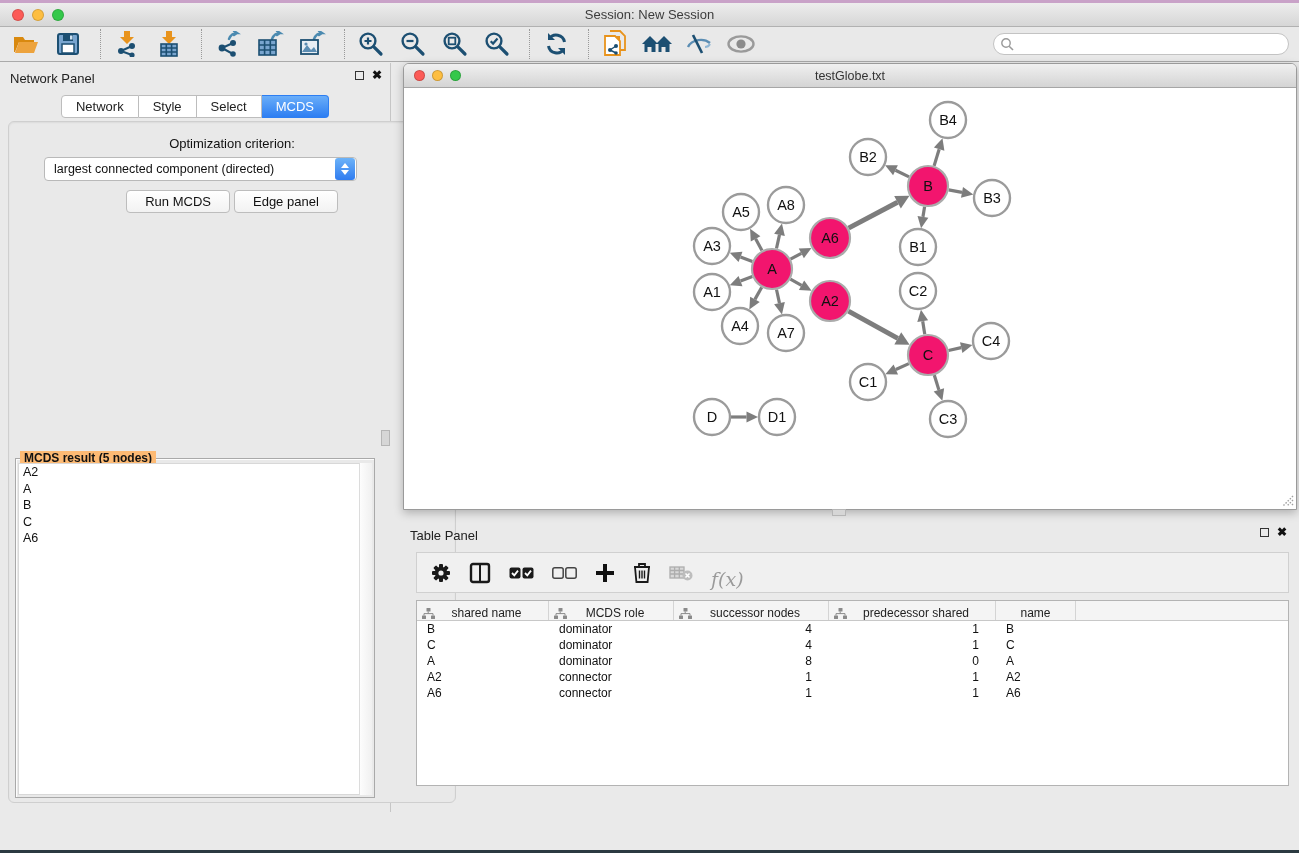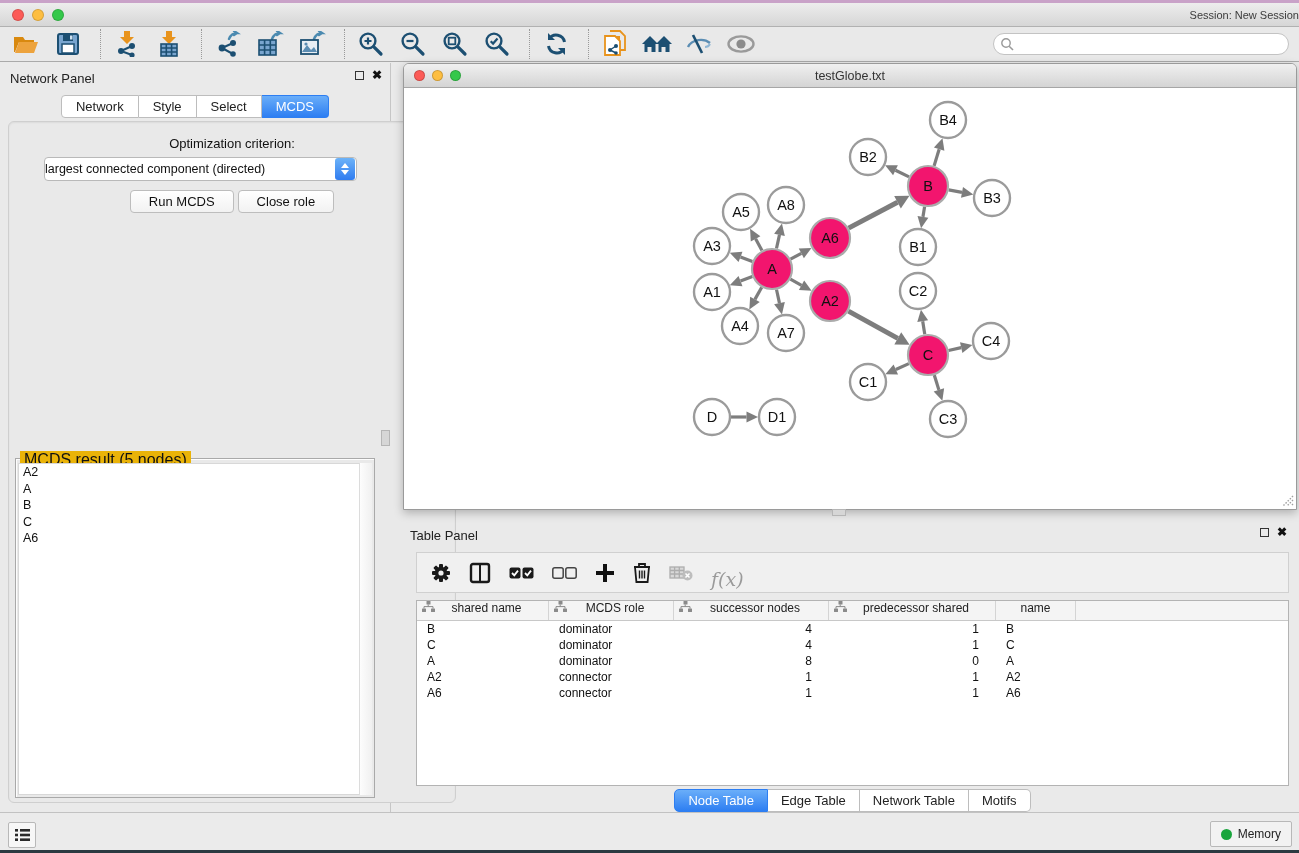--- a/index.html
+++ b/index.html
@@ -10,21 +10,21 @@
   .wall-top { position:absolute; left:0; top:0; width:1299px; height:3px; background:#c9a2c8; }
   .wall-bottom { position:absolute; left:0; top:850px; width:1299px; height:3px; background:#2b3a41; }
 
   
   .titlebar { position:absolute; left:0; top:3px; width:1299px; height:24px;
     background:linear-gradient(#ededed,#d6d6d6); border-bottom:1px solid #b1b1b1;
     display:flex; align-items:center; }
   .tl { width:12px; height:12px; border-radius:50%; margin-right:8px; border:1px solid rgba(0,0,0,.15); }
   .tl.red{ background:#fc5b57; } .tl.yellow{ background:#fdbe41; } .tl.green{ background:#34c84a; }
   .tl-group { display:flex; margin-left:12px; }
-  .titlebar-title { position:absolute; left:0; right:0; text-align:right; font-size:11px; color:#3c3c3c; }
+  .titlebar-title { position:absolute; left:0; right:0; text-align:center; font-size:13px; color:#3c3c3c; }
 
   
   .toolbar { position:absolute; left:0; top:27px; width:1299px; height:35px;
     background:#e9e9e9; border-bottom:1px solid #aaa; display:flex; align-items:center; padding-left:8px; }
   .tb-btn { width:36px; height:30px; display:flex; align-items:center; justify-content:center; cursor:pointer; margin-right:6px; }
   .tb-sep { align-self:stretch; border-left:1px dotted #999; margin:2px 8px; }
   .searchbox { margin-left:auto; margin-right:10px; width:296px; height:22px; background:#fff;
     border:1px solid #c3c3c3; border-radius:12px; display:flex; align-items:center; padding-left:6px; }
   .searchbox input { border:none; outline:none; flex:1; height:18px; font-size:12px; background:transparent; font-family:"Liberation Sans",sans-serif; }
 
@@ -41,32 +41,32 @@
     font-size:13px; color:#222; cursor:pointer; text-align:center; }
   .seg-tab:first-child { border-left:1px solid #bdbdbd; border-radius:4px 0 0 4px; }
   .seg-tab:last-child { border-radius:0 4px 4px 0; }
   .seg-tab.active { background:linear-gradient(#6aaef9,#2d7ef2); border-color:#2d7ef2; color:#fff; }
 
   .cp-body { position:absolute; left:8px; top:58px; width:448px; height:682px; background:#e9e9e9;
     border:1px solid #cfcfcf; border-radius:6px; box-shadow:inset 0 1px 2px rgba(0,0,0,.06); }
   .opt-label { margin-top:14px; text-align:center; font-size:13px; color:#111; }
   .cp-select { position:absolute; left:35px; top:35px; width:313px; height:24px; background:#fff;
     border:1px solid #b9b9b9; border-radius:4px; display:flex; align-items:center; cursor:pointer; }
-  .cp-select .sel-text { flex:1; font-size:12.5px; color:#111; white-space:nowrap; overflow:hidden; }
+  .cp-select .sel-text { flex:1; padding-left:9px; font-size:12.5px; color:#111; white-space:nowrap; overflow:hidden; }
   .stepper { width:20px; height:22px; border-radius:3px; background:linear-gradient(#6db3f8,#2f7cf0);
     display:flex; flex-direction:column; align-items:center; justify-content:center; gap:2px; margin-right:1px; }
   .stepper .tri-up { width:0; height:0; border-left:4px solid transparent; border-right:4px solid transparent; border-bottom:5px solid #fff; }
   .stepper .tri-down { width:0; height:0; border-left:4px solid transparent; border-right:4px solid transparent; border-top:5px solid #fff; }
   .cp-buttons { position:absolute; left:0; top:68px; width:100%; display:flex; justify-content:center; gap:4px; }
   .mac-btn { height:23px; padding:0 18px; background:linear-gradient(#ffffff,#f2f2f2); border:1px solid #bdbdbd;
     border-radius:4px; font-size:13px; color:#111; cursor:pointer; font-family:"Liberation Sans",sans-serif; }
 
   .result-fieldset { position:absolute; left:6px; top:336px; width:360px; height:340px;
     border:1px solid #a9a9a9; box-shadow:1px 1px 0 #fdfdfd inset; }
-  .result-legend { position:absolute; left:4px; top:-8px; background:#eab308; padding:0 4px; font-size:16px; color:#111; }
+  .result-legend { position:absolute; left:4px; top:-8px; background:#fdba74; padding:0 4px; font-size:12px; color:#111;font-weight:bold; }
   .result-list { position:absolute; left:2px; top:4px; right:2px; bottom:2px; background:#fff; border:1px solid #d8d8d8; overflow:hidden; }
   .result-item { font-size:12.5px; line-height:16.5px; padding-left:4px; color:#111; }
   .result-scroll { position:absolute; right:2px; top:4px; bottom:2px; width:13px;
     border-left:1px solid #dcdcdc; background:linear-gradient(90deg,#fdfdfd,#f0f0f0); }
 
   
   .desktop { position:absolute; left:392px; top:63px; width:907px; height:749px; }
   .net-window { position:absolute; left:11px; top:0; width:894px; height:447px;
     border:1px solid #9a9a9a; border-radius:6px 6px 0 0; box-shadow:0 3px 10px rgba(0,0,0,.25); background:#fff; }
   .net-titlebar { height:24px; background:linear-gradient(#f0f0f0,#d4d4d4); border-bottom:1px solid #a6a6a6;
@@ -82,21 +82,21 @@
   .table-panel { position:absolute; left:16px; top:457px; width:889px; height:293px; }
   .tp-header { position:relative; height:26px; }
   .tp-toolbar { position:absolute; left:8px; top:32px; width:873px; height:41px; background:#f0f0f0;
     border:1px solid #d0d0d0; display:flex; align-items:center; padding-left:14px; gap:18px; }
   .tp-icon { display:flex; align-items:center; justify-content:center; cursor:pointer; }
   .fx { font-family:"DejaVu Serif", serif; font-style:italic; font-size:19px; color:#9a9a9a;margin-top:12px; }
 
   .data-table { position:absolute; left:8px; top:80px; width:873px; height:186px; background:#fff; border:1px solid #b3b3b3; overflow:hidden; }
   .t-row { display:grid; grid-template-columns:132px 125px 155px 167px 80px 1fr; }
   .t-head { background:#f4f4f4; border-bottom:1px solid #c8c8c8; height:20px; }
-  .t-head .t-cell { display:flex; align-items:flex-start; border-right:1px solid #d4d4d4; font-size:12px; color:#222; position:relative; }
+  .t-head .t-cell { display:flex; align-items:flex-end; border-right:1px solid #d4d4d4; font-size:12px; color:#222; position:relative; }
   .t-head .t-cell .hlabel { flex:1; text-align:center; padding-right:10px; }
   .t-head .t-cell:last-child { border-right:none; }
   .tree-ico { margin-left:5px; flex:none; }
   .t-body .t-row { height:16px; }
   .t-cell.c-left { padding-left:10px; font-size:12px; line-height:16px; color:#111; }
   .t-cell.c-right { padding-right:17px; font-size:12px; line-height:16px; text-align:right; color:#111; }
 
   .tp-tabs { position:absolute; left:0; top:269px; width:100%; display:flex; justify-content:center; }
   .tp-tab { height:23px; line-height:21px; padding:0 13px; background:#fff; border:1px solid #bdbdbd; border-left:none; font-size:13px; cursor:pointer; }
   .tp-tab:first-child { border-left:1px solid #bdbdbd; border-radius:5px 0 0 5px; }
@@ -285,21 +285,21 @@
       <div class="opt-label">Optimization criterion:</div>
       <div class="cp-select">
         <span class="sel-text">largest connected component (directed)</span>
         <span class="stepper">
             <span class="tri-up"></span>
             <span class="tri-down"></span>
           </span>
       </div>
       <div class="cp-buttons">
         <button class="mac-btn">Run MCDS</button>
-        <button class="mac-btn">Close role</button>
+        <button class="mac-btn">Edge panel</button>
       </div>
       <div class="result-fieldset">
         <span class="result-legend">MCDS result (5 nodes)</span>
         <div class="result-list" id="result-list">
             <div class="result-item">A2</div>
             <div class="result-item">A</div>
             <div class="result-item">B</div>
             <div class="result-item">C</div>
             <div class="result-item">A6</div>
           </div>
@@ -564,42 +564,18 @@
               <div class="t-cell c-left">A6</div>
               <div class="t-cell c-left">connector</div>
               <div class="t-cell c-right">1</div>
               <div class="t-cell c-right">1</div>
               <div class="t-cell c-left">A6</div>
               <div class="t-cell c-left"></div>
             </div>
           </div>
       </div>
 
-      <div class="tp-tabs">
-        <div class="tp-tab active">Node Table</div>
-        <div class="tp-tab">Edge Table</div>
-        <div class="tp-tab">Network Table</div>
-        <div class="tp-tab">Motifs</div>
-      </div>
     </div>
   </div>
 
-  <div class="statusbar">
-    <div class="sb-left-btn">
-      <svg width="15" height="14" viewBox="0 0 15 14">
-          <g fill="#2a2a2a">
-            <rect x="0" y="1" width="3" height="2.6"></rect>
-            <rect x="5" y="1" width="10" height="2.6"></rect>
-            <rect x="0" y="5.7" width="3" height="2.6"></rect>
-            <rect x="5" y="5.7" width="10" height="2.6"></rect>
-            <rect x="0" y="10.4" width="3" height="2.6"></rect>
-            <rect x="5" y="10.4" width="10" height="2.6"></rect>
-          </g>
-        </svg>
-    </div>
-    <div class="memory-btn">
-      <span class="mem-dot"></span>
-      <span>Memory</span>
-    </div>
-  </div>
 
   <div class="wall-bottom"></div>
 </div>
 
 </body></html>

